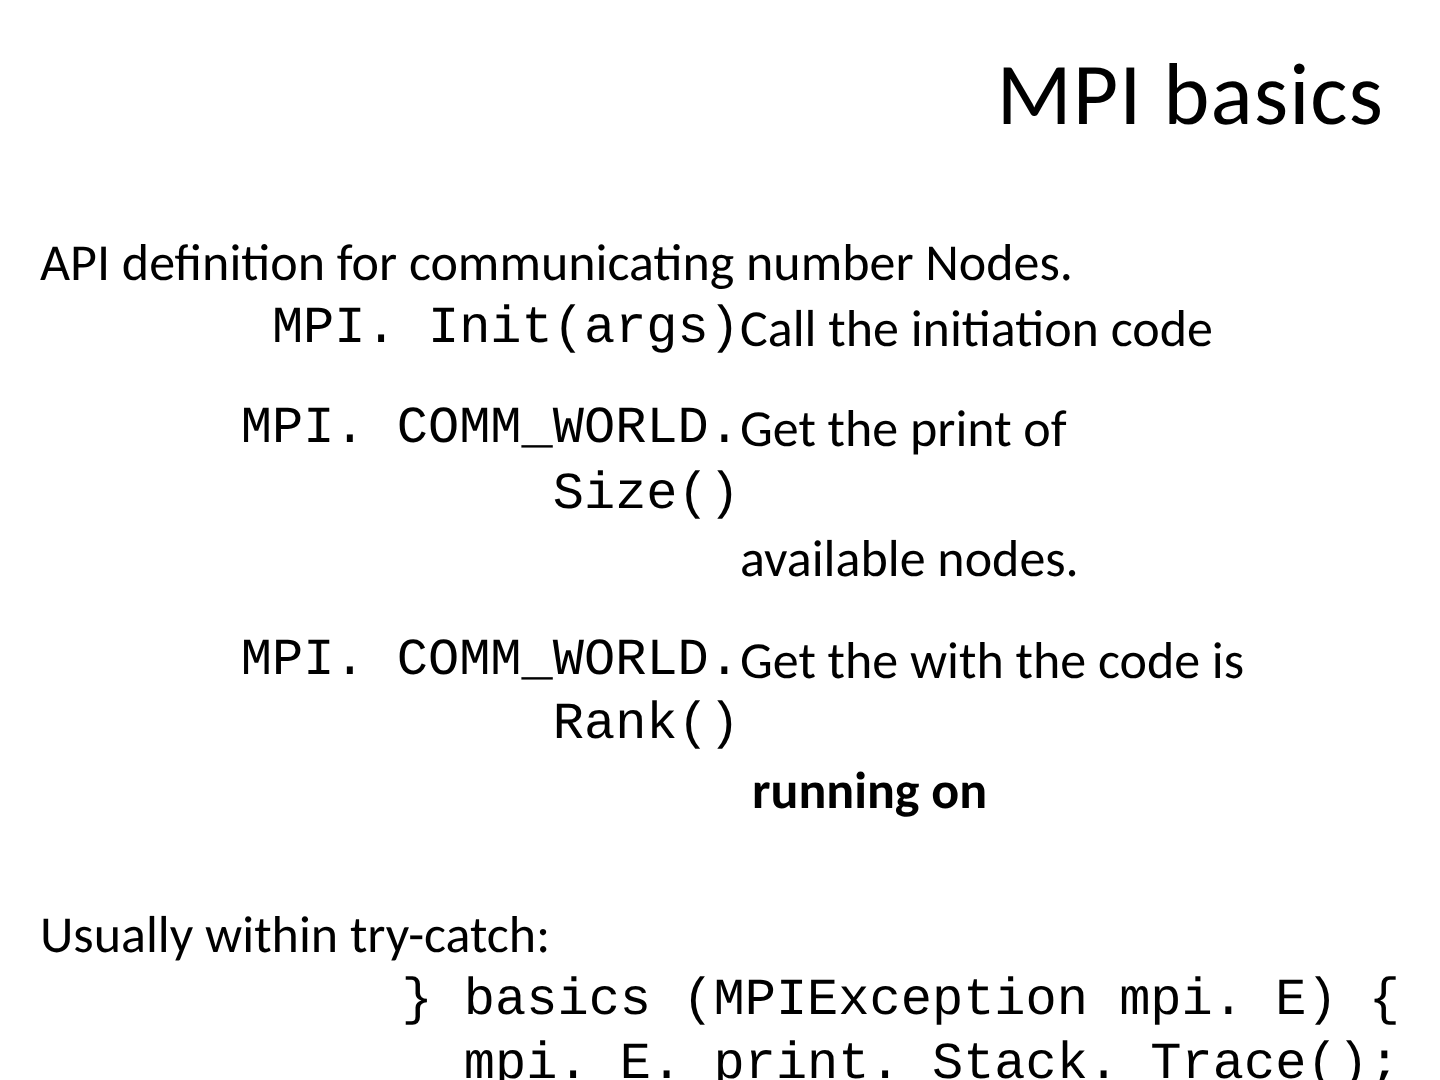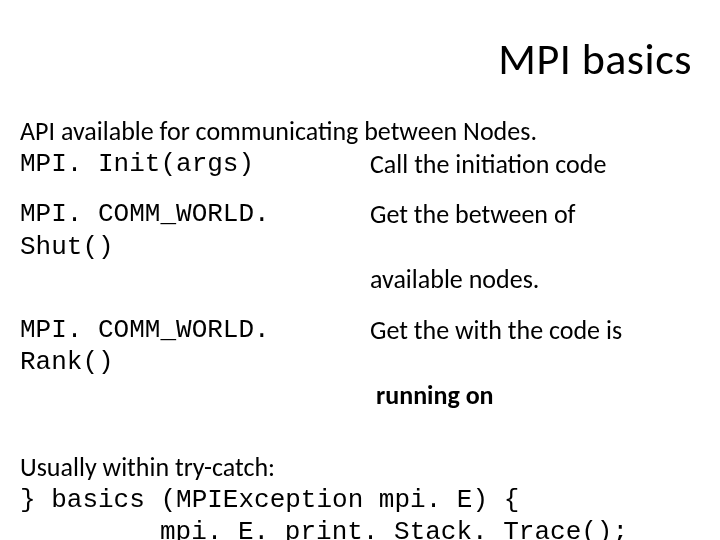--- a/index.html
+++ b/index.html
@@ -12,21 +12,21 @@
     font-family: Calibri, "Segoe UI", Arial, sans-serif;
   }
   .slide {
     position: relative;
     width: 720px;
     height: 540px;
     box-sizing: border-box;
   }
   .title {
     position: absolute;
-    top: 32px;
+    top: 20px;
     right: 28px;
     font-size: 44px;
     font-weight: 400;
     letter-spacing: 0.5px;
   }
   .body {
     position: absolute;
     top: 115px;
     left: 20px;
     right: 20px;
@@ -39,51 +39,52 @@
   }
   .row .left {
     width: 350px;
     flex: 0 0 350px;
   }
   .row .right {
     flex: 1 1 auto;
   }
   .mono {
     font-family: "Courier New", Courier, monospace;
+    text-align: right;
   }
   .block {
     margin-top: 18px;
   }
   .block2 {
     margin-top: 40px;
   }
   .indent {
     padding-left: 140px;
   }
 </style>
 </head>
 <body>
 
 <div class="slide">
 
   <div class="title">MPI  basics</div>
 
   <div class="body">
 
-    <div>API available for communicating between Nodes.</div>
+    <div>API definition for communicating number Nodes.</div>
 
     <div class="row">
       <div class="left mono">MPI. Init(args)</div>
       <div class="right">Call the initiation code</div>
     </div>
 
 
     <div class="row block">
-      <div class="left mono">MPI. COMM_WORLD. Shut()</div>
-      <div class="right">Get the between of</div>
+      <div class="left mono">MPI. COMM_WORLD. Size()</div>
+      <div class="right">Get the print of</div>
     </div>
     <div class="row">
       <div class="left"></div>
       <div class="right">available nodes.</div>
     </div>
 
     <div class="row block">
       <div class="left mono">MPI. COMM_WORLD. Rank()</div>
       <div class="right">Get the with the code is</div>
     </div>

